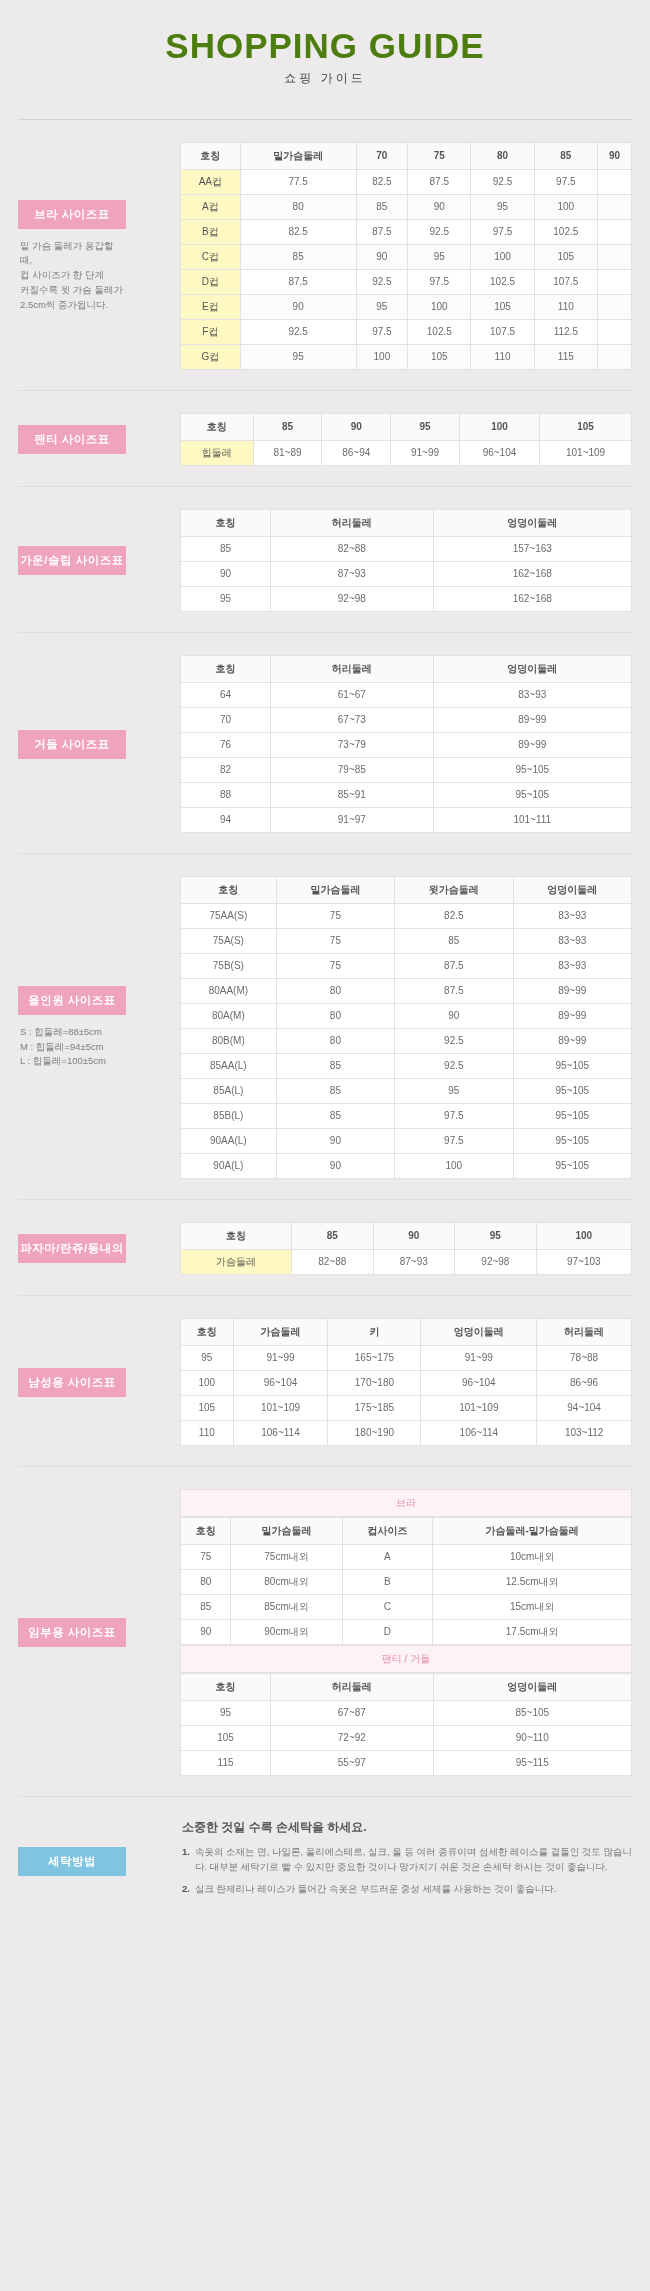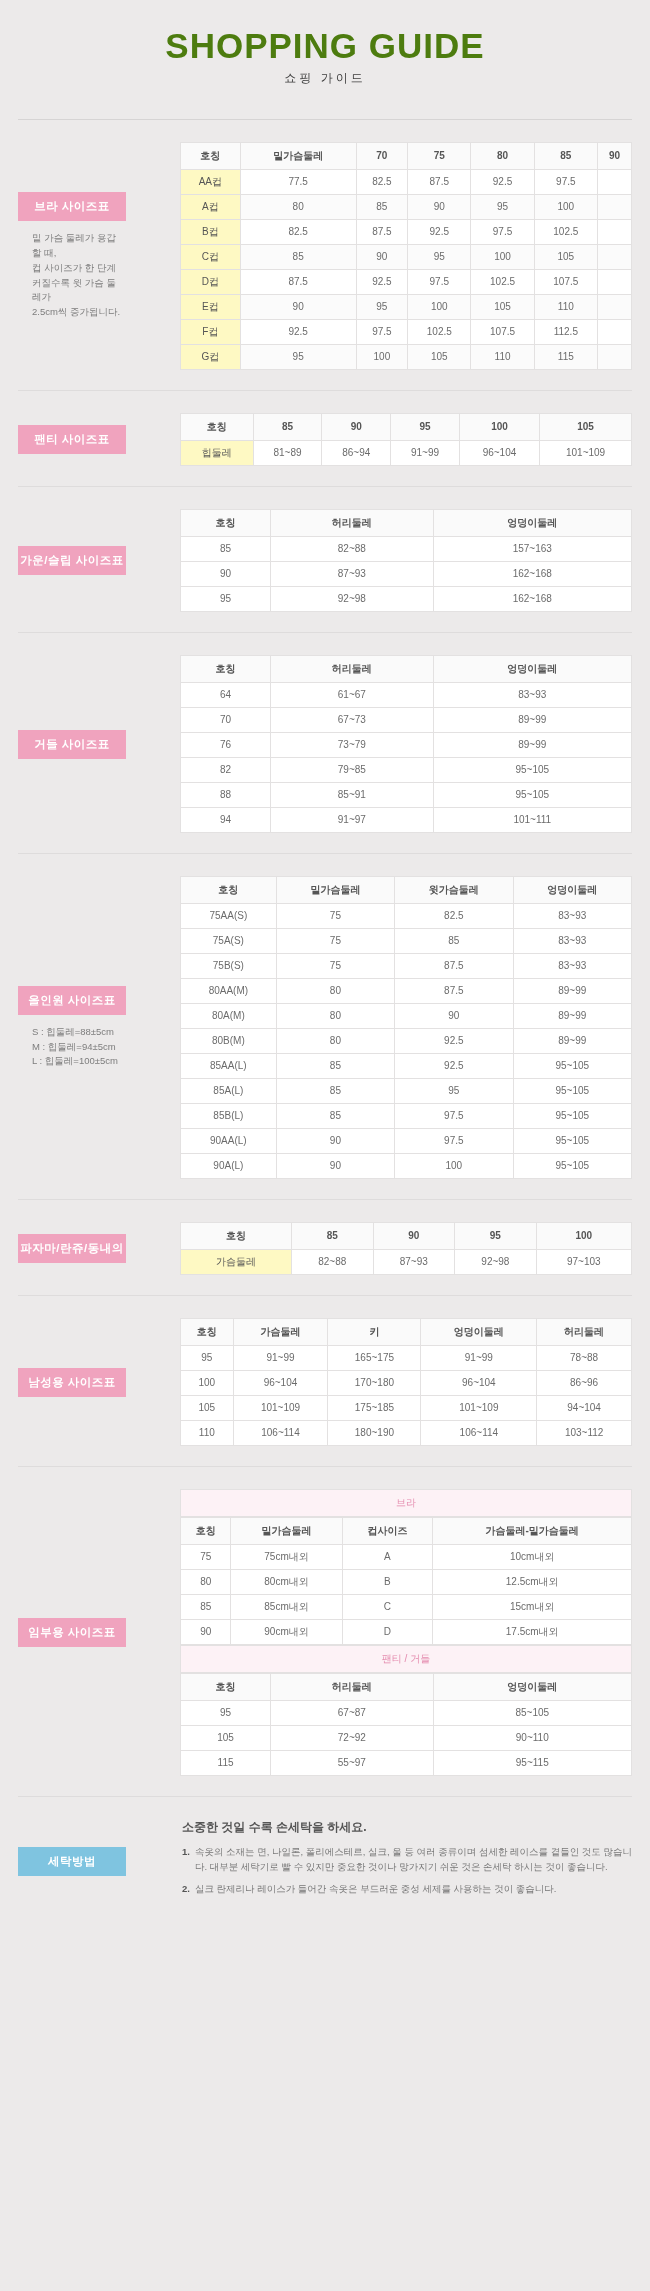--- a/index.html
+++ b/index.html
@@ -54,21 +54,21 @@
     letter-spacing: .5px;
   }
   .tag.blue { background: #7fc4e0; }
   .side-note {
     margin-top: 10px;
     font-size: 9.5px;
     line-height: 1.55;
     color: #7d7d7d;
     padding: 0 2px;
   }
-  .side-note .ln { display:block;margin-left:12px; }
+  .side-note .ln { display:block; }
 
   .tbl-wrap { flex: 1 1 auto; background: #fff; }
   table {
     width: 100%;
     border-collapse: collapse;
     background: #fff;
     font-size: 10px;
     color: #6b6b6b;
   }
   table td, table th {

